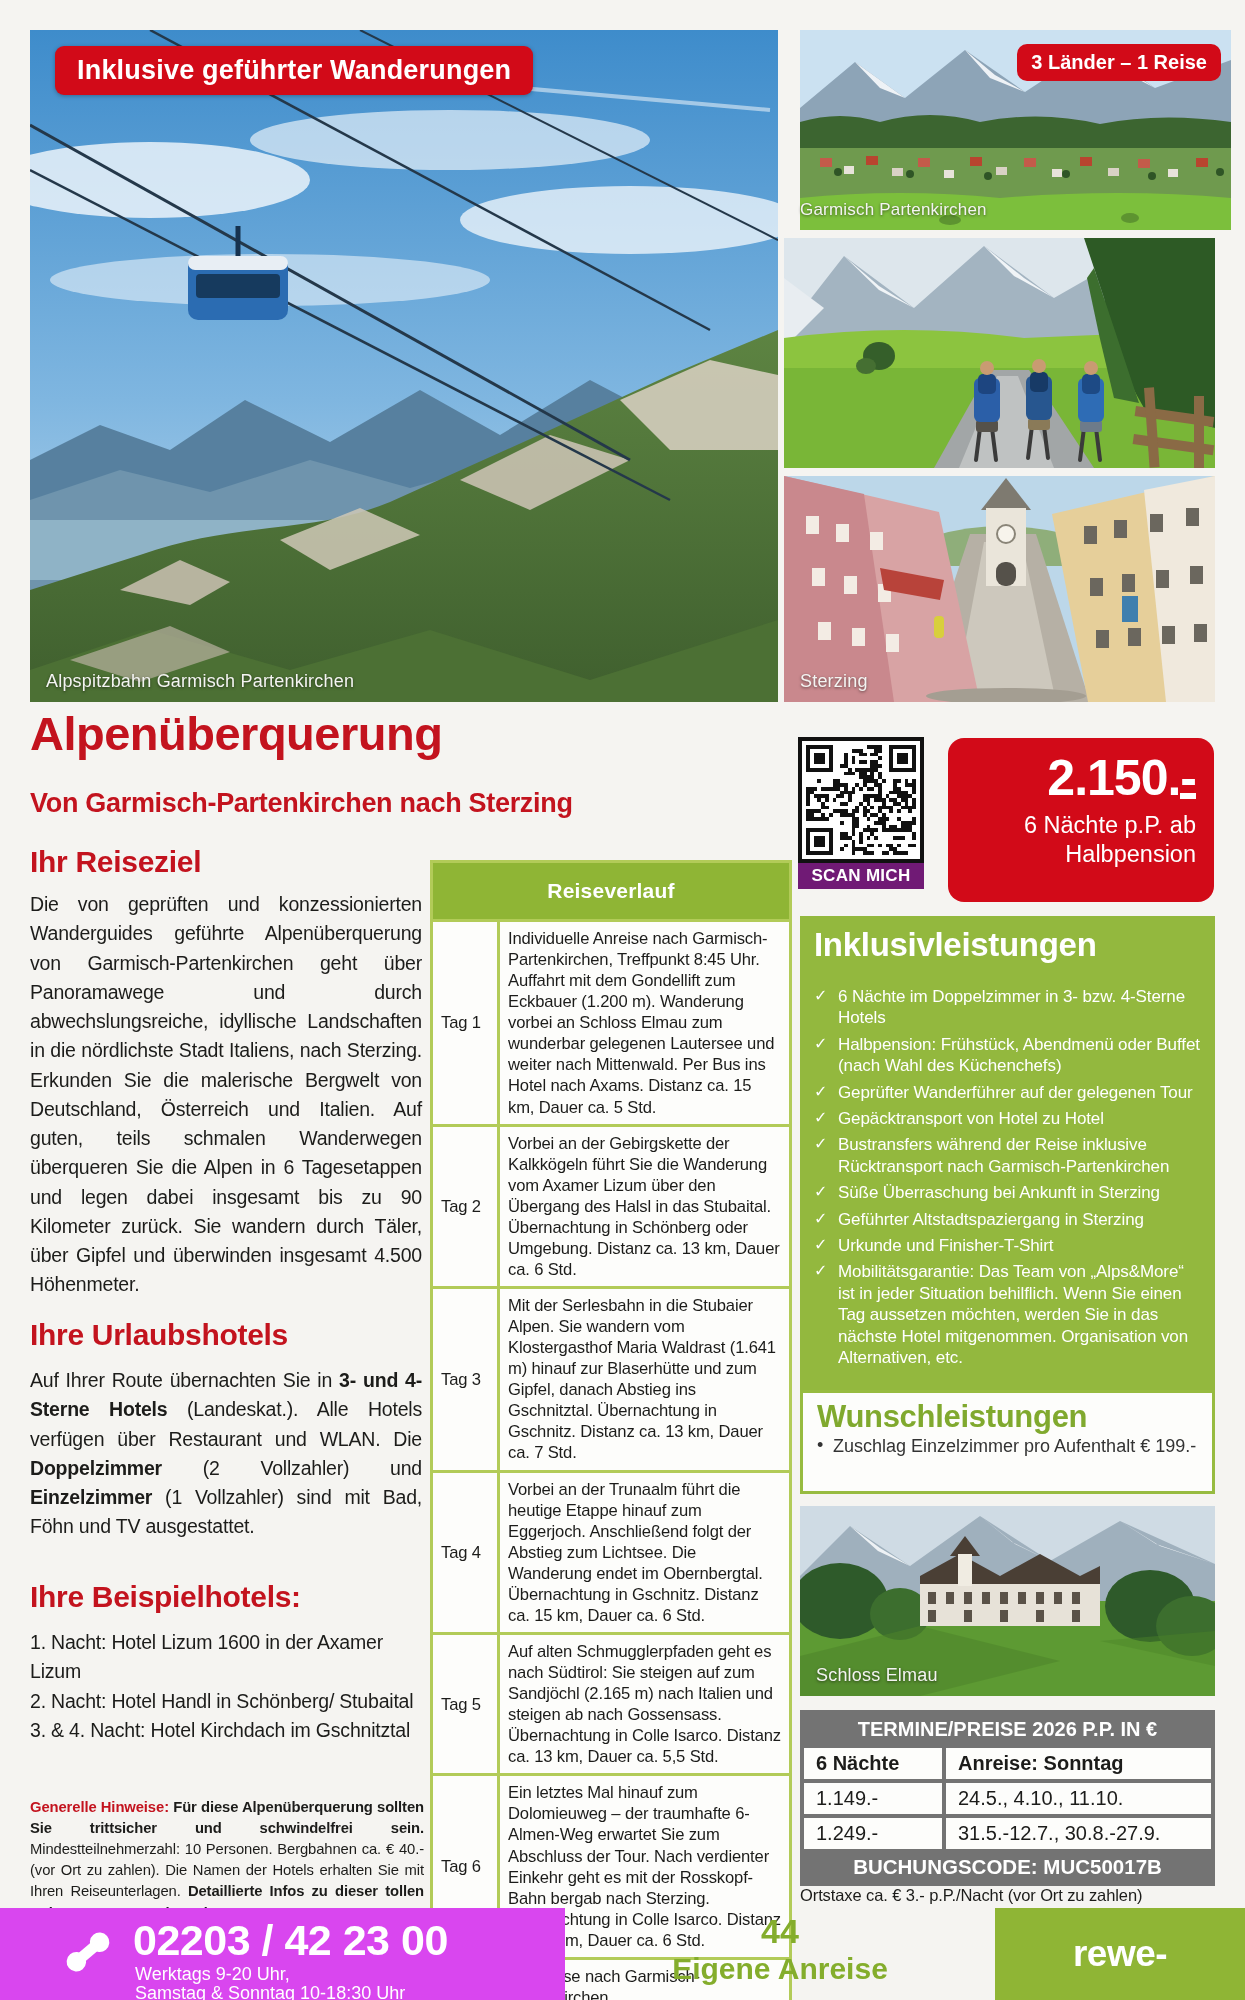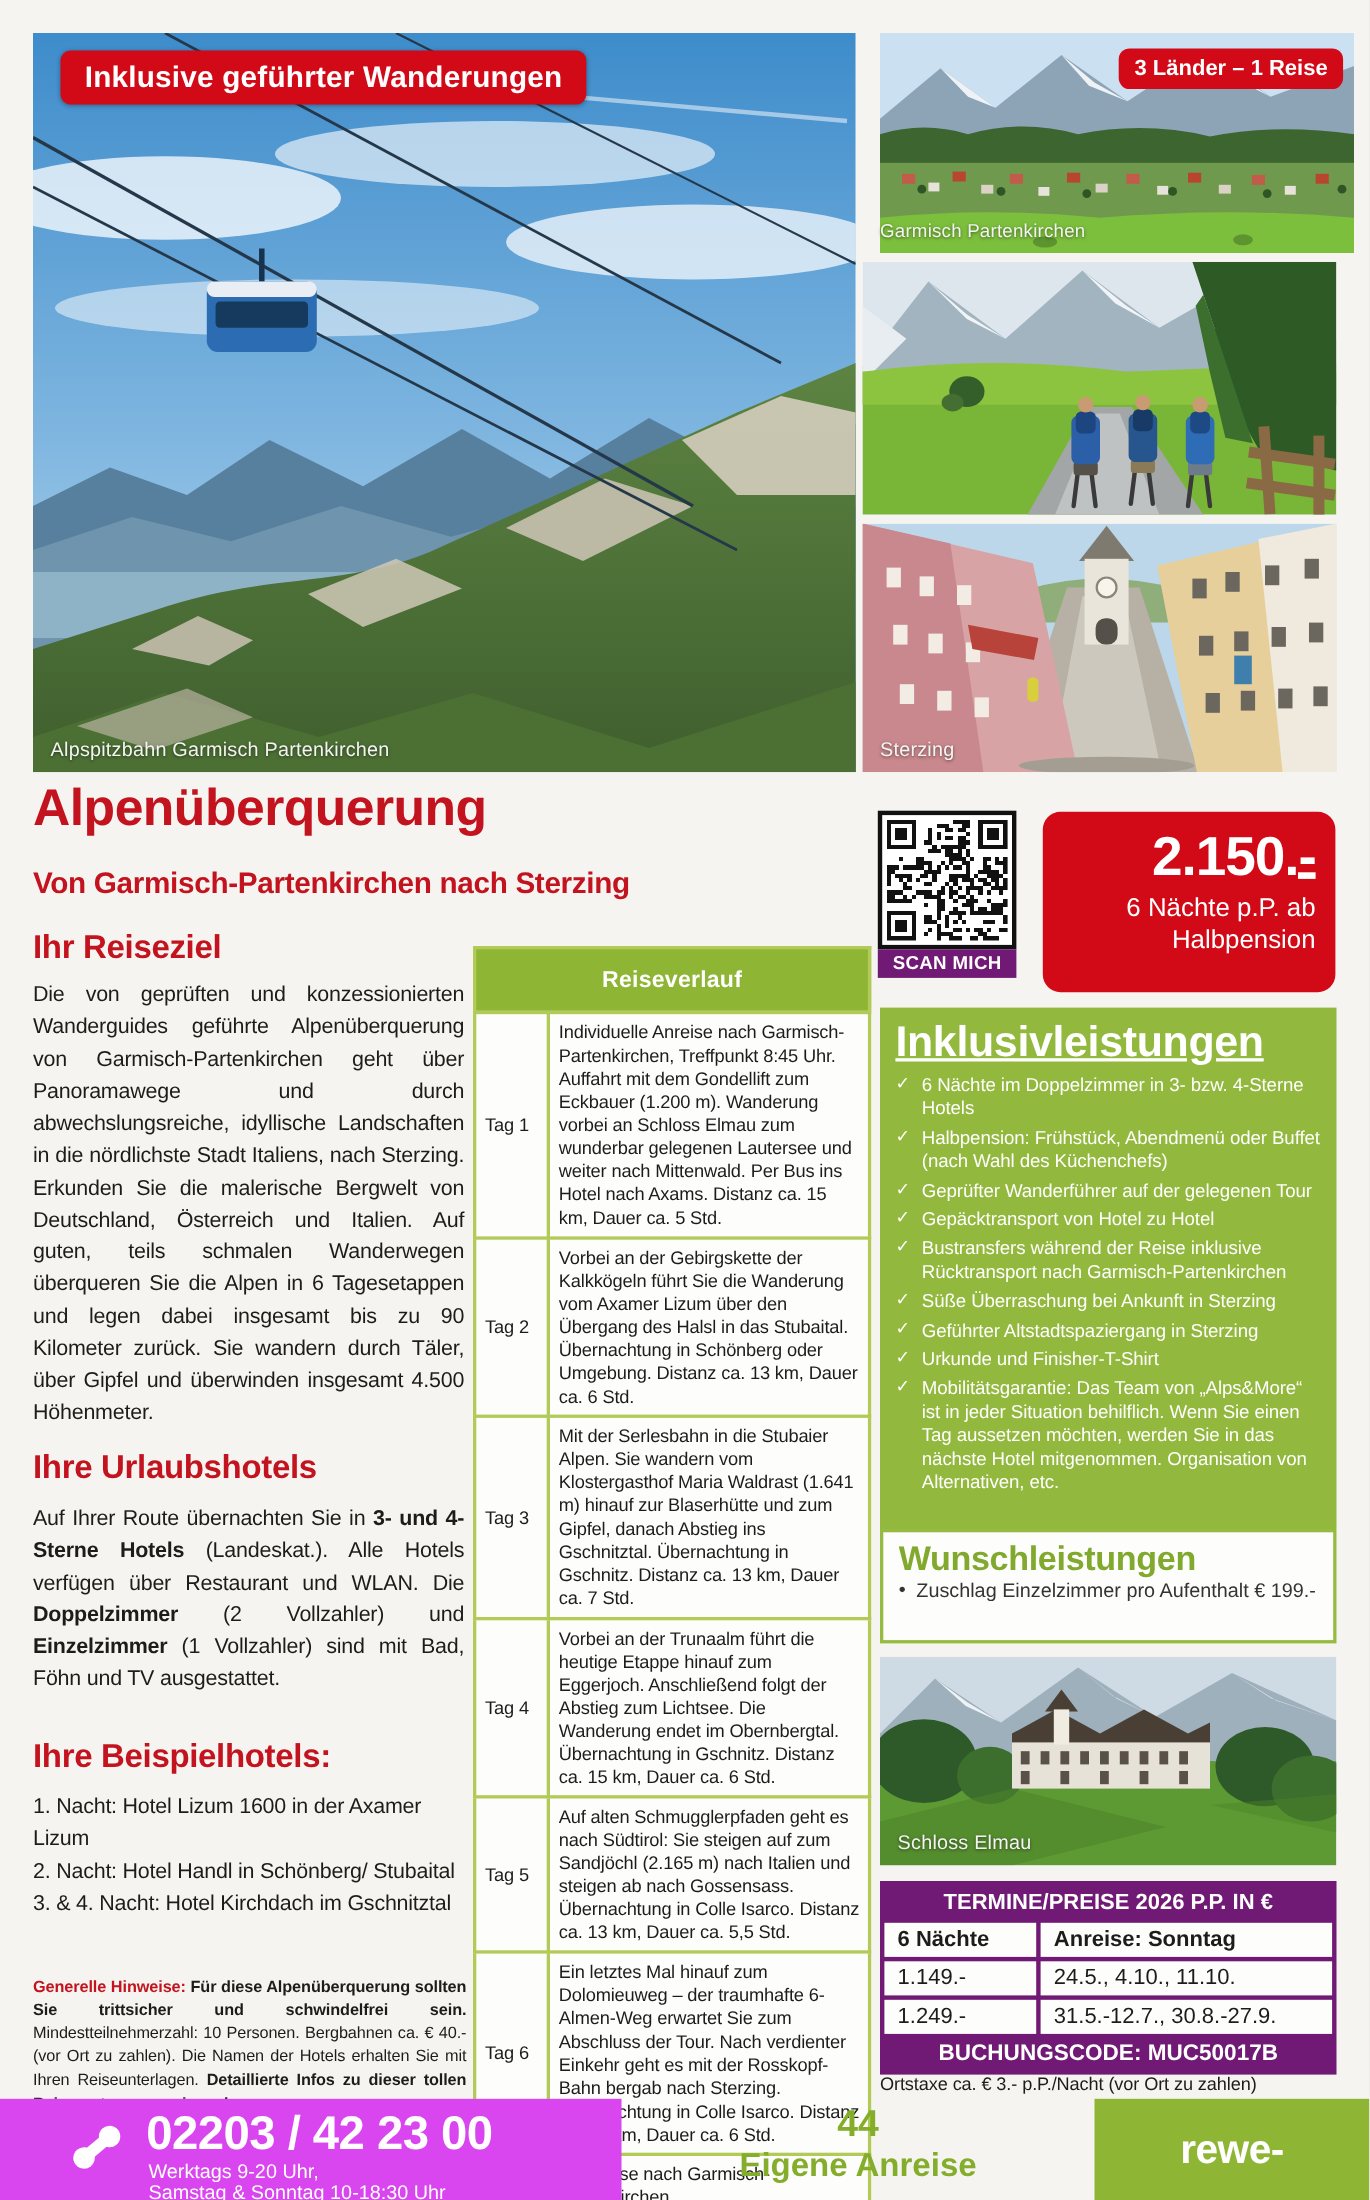--- a/index.html
+++ b/index.html
@@ -43,31 +43,31 @@
   .qr-box svg{display:block;width:110px;height:110px;}
   .qr-label{background:#701a75;color:#fff;font-weight:bold;text-align:center;font-size:17px;
         padding:3px 0;letter-spacing:.3px;}
   .price-badge{position:absolute;left:948px;top:738px;width:266px;height:164px;background:#d20a18;
         border-radius:16px;color:#fff;text-align:right;box-sizing:border-box;padding:14px 18px 0 0;}
   .price-amount{font-size:50px;font-weight:bold;line-height:1.05;letter-spacing:-1px;}
   .price-dash{display:inline-block;border-bottom:6px solid #fff;line-height:.55;font-weight:bold;}
   .price-sub{font-size:23.5px;line-height:1.25;margin-top:6px;}
   .incl-box{position:absolute;left:800px;top:916px;width:415px;height:474px;background:#93b83e;
         color:#fff;box-sizing:border-box;padding:10px 14px 0 14px;}
-  .incl-box h3{margin:0 0 6px 0;font-size:39px;letter-spacing:-.3px;text-decoration:underline;}
+  .incl-box h3{margin:0 0 22px 0;font-size:33px;letter-spacing:-.3px;}
   .incl-item{position:relative;padding-left:24px;font-size:17px;line-height:1.26;margin-bottom:5px;
         letter-spacing:-.1px;}
   .incl-item .chk{position:absolute;left:0;top:0;font-size:16px;}
   .wish-box{position:absolute;left:800px;top:1390px;width:415px;height:104px;background:#fdfdfb;
         border:3px solid #97bb40;box-sizing:border-box;padding:6px 14px;}
   .wish-box h3{margin:0;color:#80a92e;font-size:31px;letter-spacing:-.3px;}
   .wish-item{position:relative;padding-left:16px;font-size:18px;line-height:1.3;color:#333;}
   .wish-item .blt{position:absolute;left:0;top:-1px;}
   
-  .pricetab{position:absolute;left:800px;top:1710px;width:415px;background:#701a75;padding:4px;
+  .pricetab{position:absolute;left:800px;top:1710px;width:415px;background:#737373;padding:4px;
         box-sizing:border-box;}
   .pricetab .ph{color:#fff;font-weight:bold;text-align:center;font-size:20px;padding:4px 0 7px 0;}
   .pricetab .grid{display:grid;grid-template-columns:138px 1fr;gap:4px;}
   .pricetab .cell{background:#fdfdfb;font-size:20px;padding:2px 12px;line-height:1.35;}
   .pricetab .cell.b{font-weight:bold;}
   .pricetab .pf{color:#fff;font-weight:bold;text-align:center;font-size:20.5px;padding:6px 0 3px 0;}
   .ortstaxe{position:absolute;left:800px;top:1886px;width:430px;font-size:16.5px;letter-spacing:-.1px;}
   
   .footer-left{position:absolute;left:0;top:1908px;width:565px;height:92px;background:#d946ef;color:#fff;}
   .footer-left .num{position:absolute;left:133px;top:8px;font-size:43px;font-weight:bold;letter-spacing:-.5px;}

